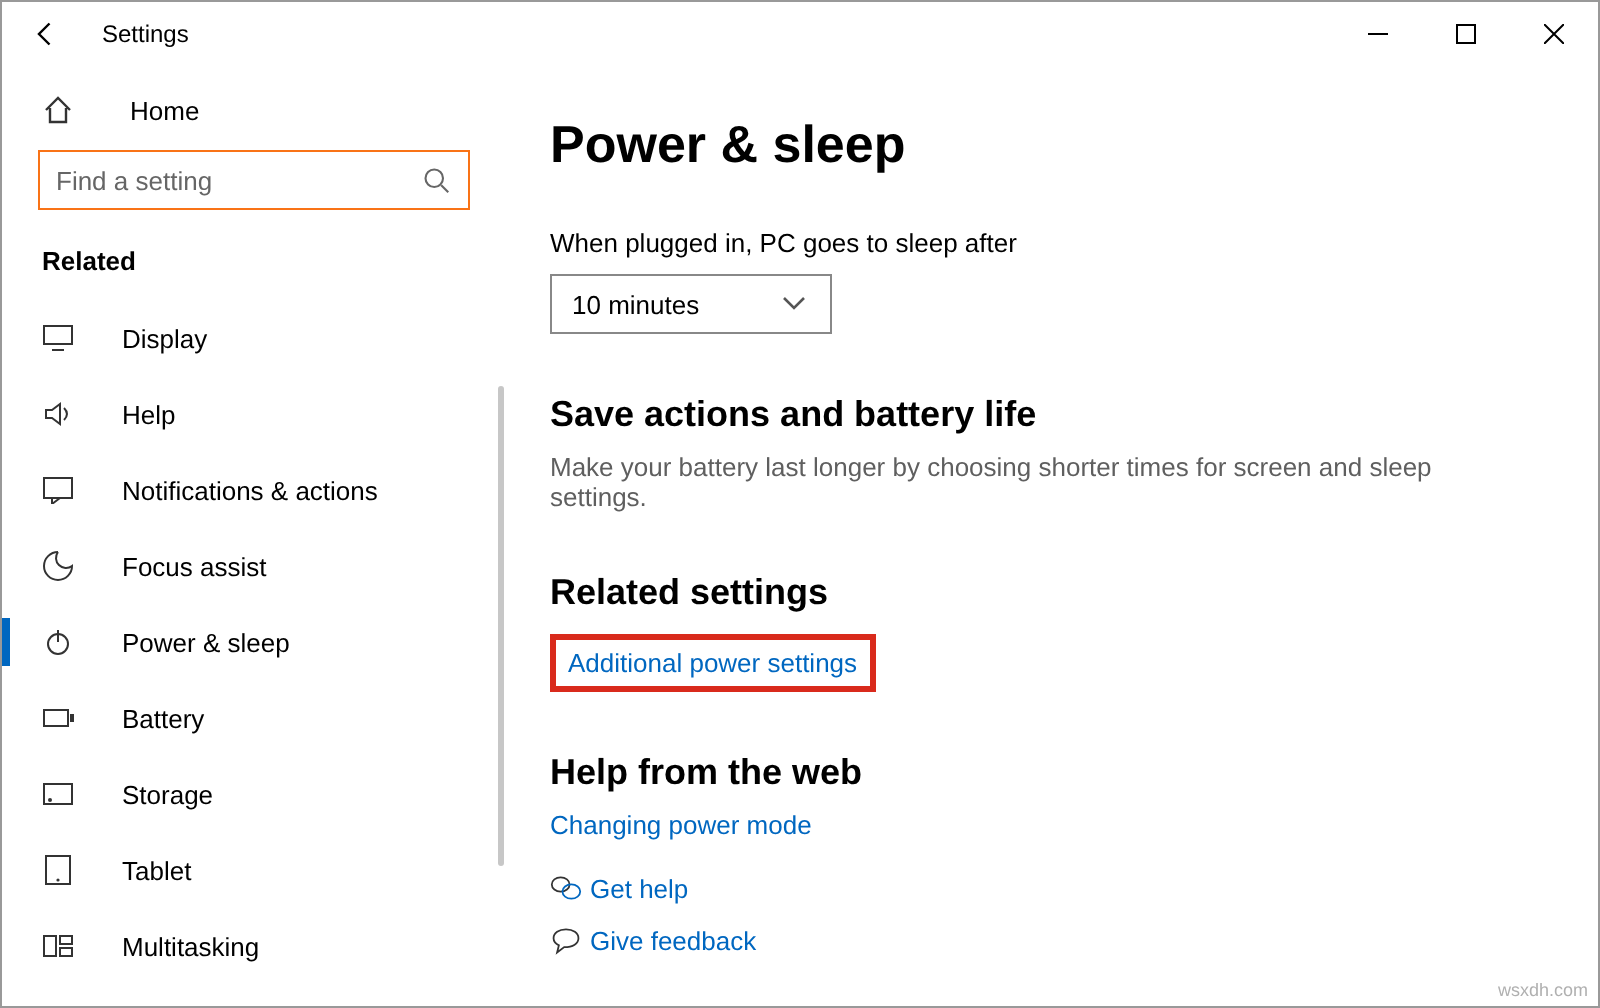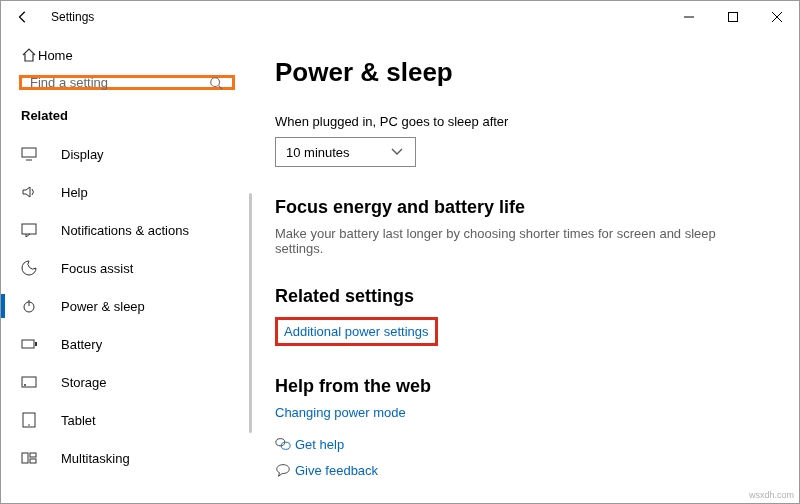--- a/index.html
+++ b/index.html
@@ -20,24 +20,24 @@
   }
   .titlebar-left { display: flex; align-items: center; gap: 20px; }
   .win-controls { display: flex; }
   .win-btn { width: 44px; height: 30px; display:flex; align-items:center; justify-content:center; color:#222;}
   .body { display:flex; flex: 1; overflow:hidden; }
   .sidebar {
     width: 252px; padding: 10px 0 0 0; display:flex; flex-direction:column;
     border-right: none; position: relative;
   }
   .scroll-line { position:absolute; right:1px; top:160px; width:3px; height:240px; background:#c7c7c7; border-radius:2px;}
-  .home-row { display:flex; align-items:center; gap:1px; padding: 4px 18px 12px 20px; font-size:13px; }
+  .home-row { display:flex; align-items:center; gap:28px; padding: 4px 18px 12px 20px; font-size:13px; }
   .search-wrap { padding: 0 18px 12px 18px; }
   .search {
-    width:100%; height:15px; border:3px solid #f97316; display:flex; align-items:center;
+    width:100%; height:30px; border:1px solid #f97316; display:flex; align-items:center;
     justify-content:space-between; padding: 0 8px; color:#666; font-size:13px;
     background:#fff;
   }
   .section-header { padding: 6px 20px 12px 20px; font-weight:600; font-size:13px; }
   .nav { display:flex; flex-direction:column; }
   .nav-item {
     display:flex; align-items:center; gap:24px; height:38px; padding: 0 20px;
     font-size:13px; position:relative; cursor:pointer;
   }
   .nav-item.active::before {
@@ -212,21 +212,21 @@
       <div class="plain">When plugged in, PC goes to sleep after</div>
       <div class="select">
         <span>10 minutes</span>
         <span class="icon">
           <svg width="12" height="8" viewBox="0 0 12 8">
               <path d="M1 1 L6 6 L11 1" stroke="#555" fill="none" stroke-width="1.3"></path>
             </svg>
         </span>
       </div>
 
-      <h2>Focus energy and battery life</h2>
+      <h2>Save actions and battery life</h2>
       <div class="muted">Make your battery last longer by choosing shorter times for screen and sleep settings.</div>
 
       <h2>Related settings</h2>
       <div class="highlight-box">
         <span class="link">Additional power settings</span>
       </div>
 
       <h2>Help from the web</h2>
       <span class="link">Changing power mode</span>
 

